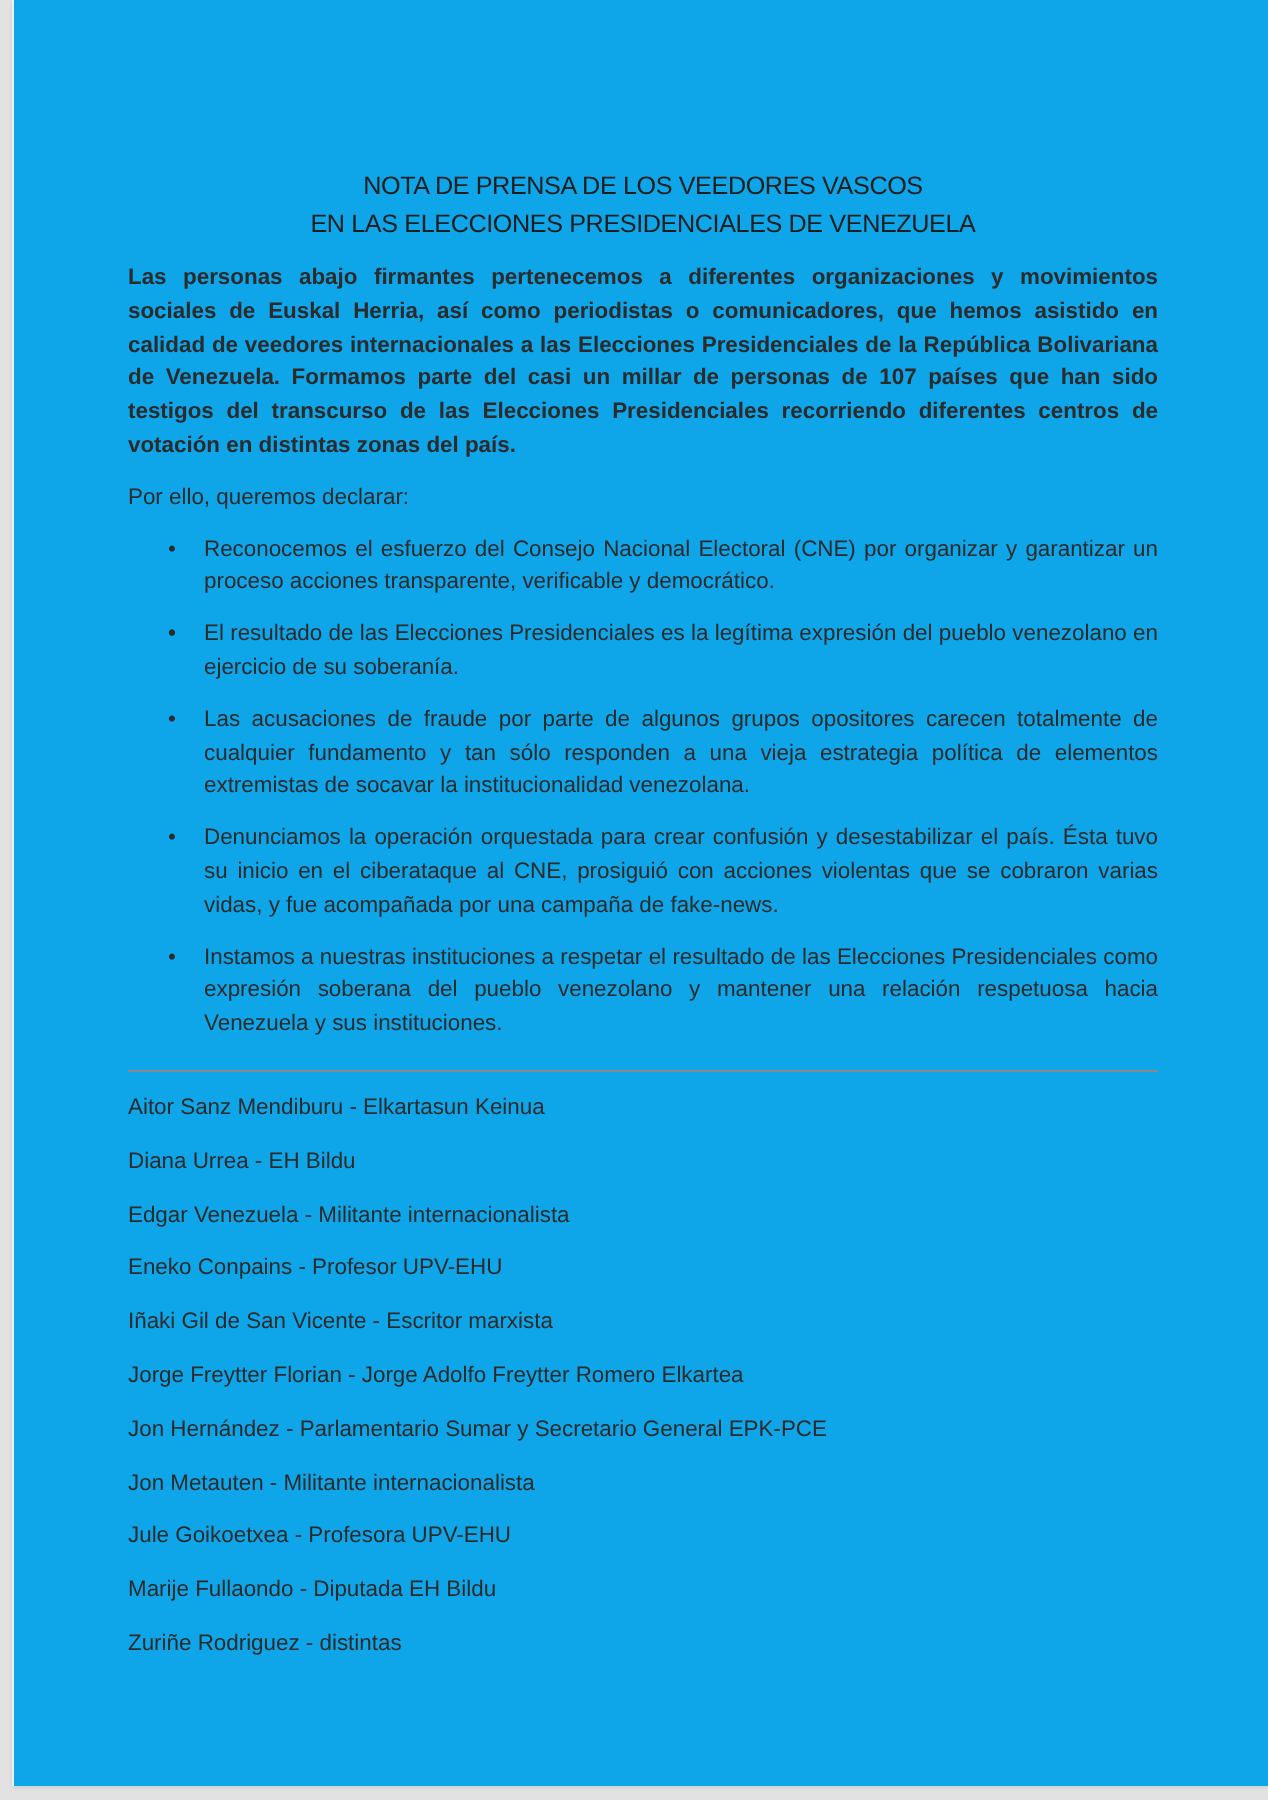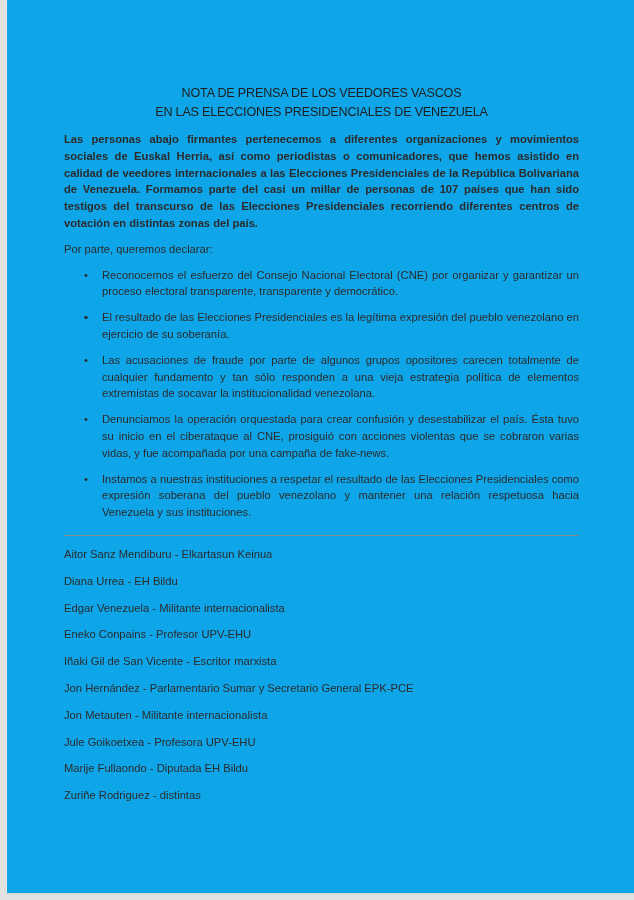--- a/index.html
+++ b/index.html
@@ -86,26 +86,26 @@
 <div class="page">
   <div class="content">
 
     <h1 class="title">
       <span>NOTA DE PRENSA DE LOS VEEDORES VASCOS</span>
       <span>EN LAS ELECCIONES PRESIDENCIALES DE VENEZUELA</span>
     </h1>
 
     <p class="intro">Las personas abajo firmantes pertenecemos a diferentes organizaciones y movimientos sociales de Euskal Herria, así como periodistas o comunicadores, que hemos asistido en calidad de veedores internacionales a las Elecciones Presidenciales de la República Bolivariana de Venezuela. Formamos parte del casi un millar de personas de 107 países que han sido testigos del transcurso de las Elecciones Presidenciales recorriendo diferentes centros de votación en distintas zonas del país.</p>
 
-    <p class="lead">Por parte, queremos declarar:</p>
+    <p class="lead">Por ello, queremos declarar:</p>
 
     <ul class="points">
       <li>
         <span class="bullet">•</span>
-        <span>Reconocemos el esfuerzo del Consejo Nacional Electoral (CNE) por organizar y garantizar un proceso electoral transparente, transparente y democrático.</span>
+        <span>Reconocemos el esfuerzo del Consejo Nacional Electoral (CNE) por organizar y garantizar un proceso acciones transparente, verificable y democrático.</span>
       </li>
       <li>
         <span class="bullet">•</span>
       </li>
       <li>
         <span class="bullet">•</span>
         <span>El resultado de las Elecciones Presidenciales es la legítima expresión del pueblo venezolano en ejercicio de su soberanía.</span>
       </li>
       <li>
         <span class="bullet">•</span>
@@ -122,20 +122,21 @@
     </ul>
 
     <hr class="divider">
 
     <ul class="signatories">
       <li>Aitor Sanz Mendiburu - Elkartasun Keinua</li>
       <li>Diana Urrea - EH Bildu</li>
       <li>Edgar Venezuela - Militante internacionalista</li>
       <li>Eneko Conpains - Profesor UPV-EHU</li>
       <li>Iñaki Gil de San Vicente - Escritor marxista</li>
+      <li>Jorge Freytter Florian - Jorge Adolfo Freytter Romero Elkartea</li>
       <li>Jon Hernández - Parlamentario Sumar y Secretario General EPK-PCE</li>
       <li>Jon Metauten - Militante internacionalista</li>
       <li>Jule Goikoetxea - Profesora UPV-EHU</li>
       <li>Marije Fullaondo - Diputada EH Bildu</li>
       <li>Zuriñe Rodriguez - distintas</li>
     </ul>
 
   </div>
 </div>
 

